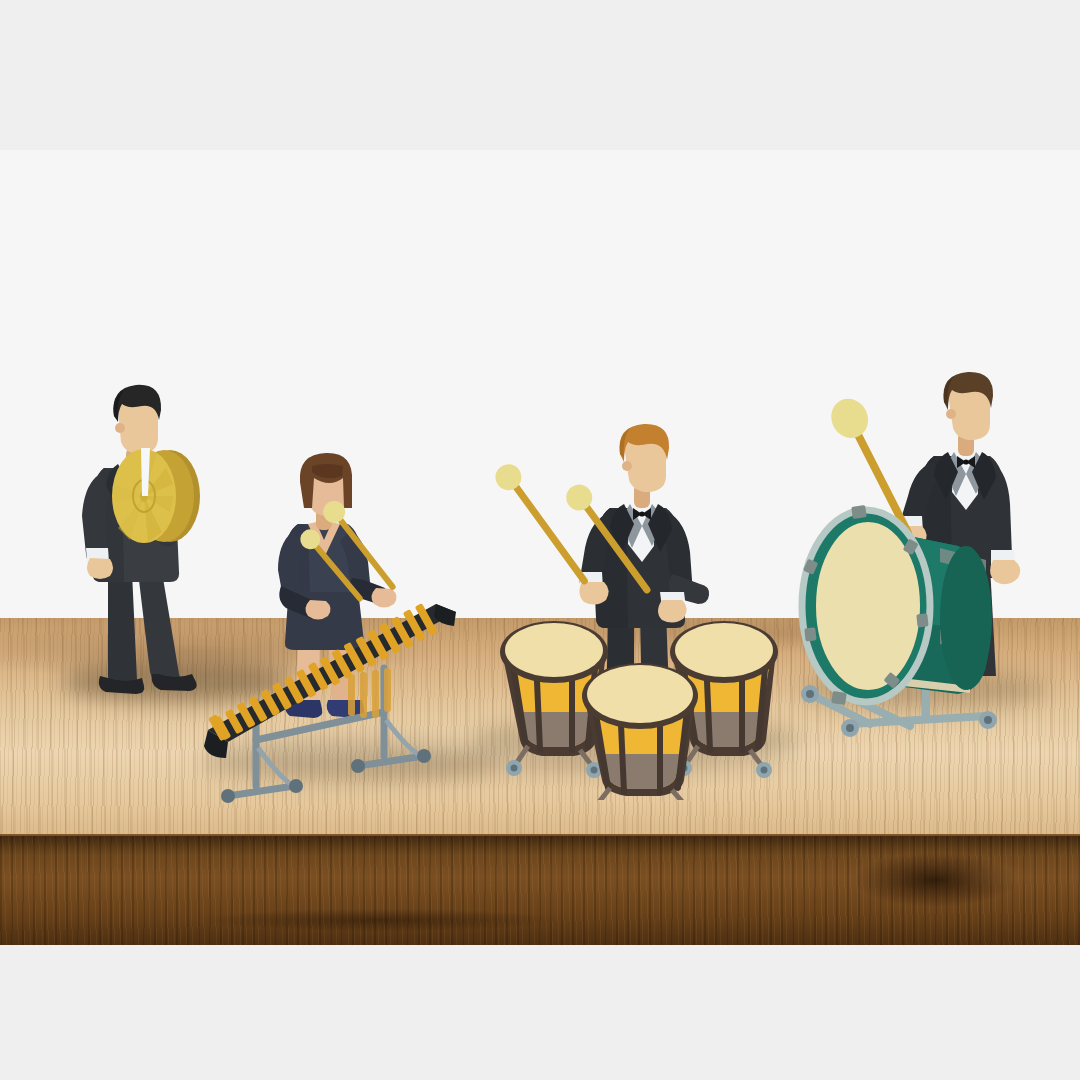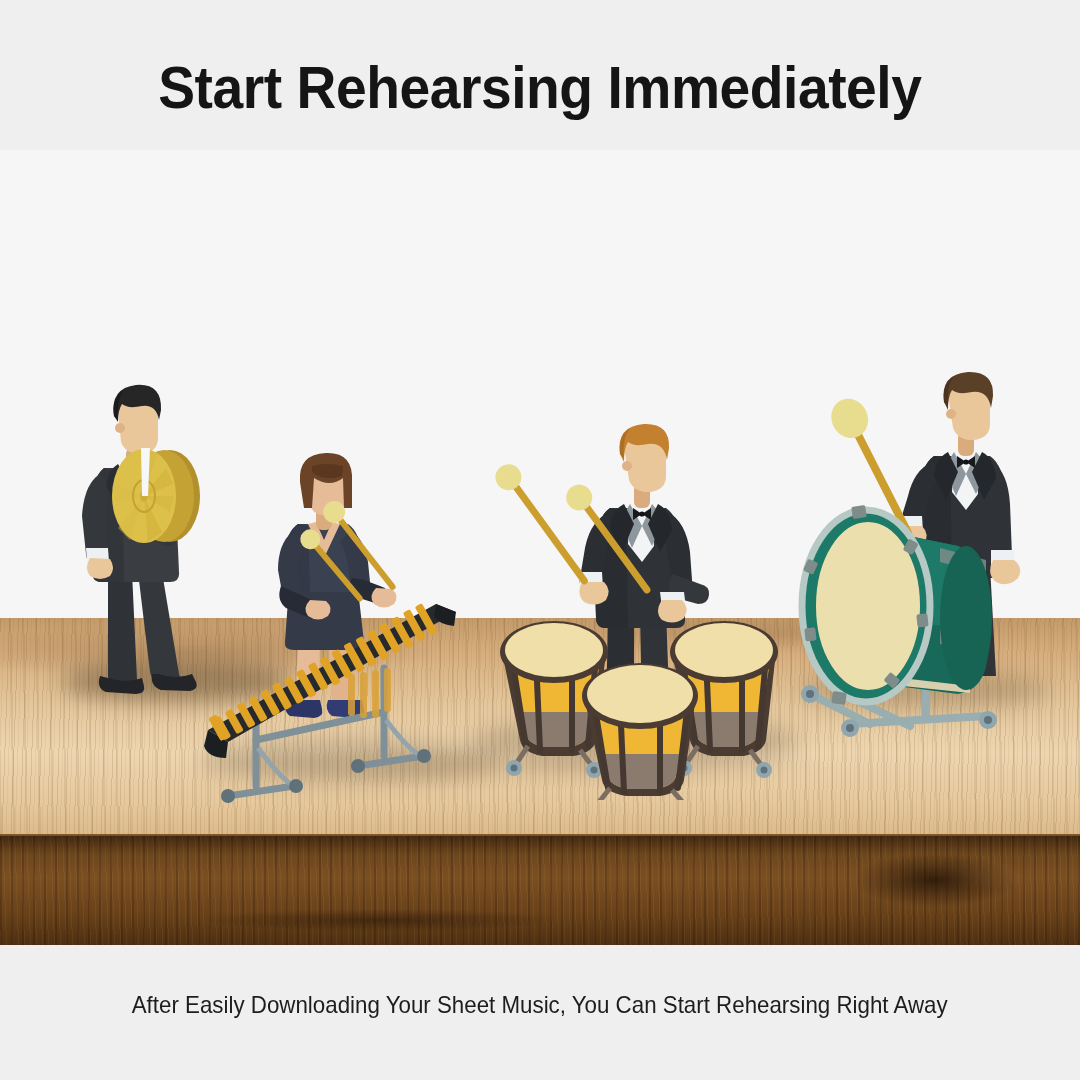--- a/index.html
+++ b/index.html
@@ -112,23 +112,20 @@
   .floor-shadow{position:absolute;border-radius:50%;filter:blur(11px);background:rgba(60,42,22,.42);}
 
   
   .fig{position:absolute;}
 </style>
 </head>
 <body>
 
 <div class="poster">
 
-  <div class="title-wrap">
-    <div class="title">Start Rehearsing Immediately</div>
-  </div>
 
   <div class="scene">
 
     <div class="backdrop"></div>
 
     <div class="stage">
       <div class="stage-top"></div>
       <div class="stage-lip"></div>
       <div class="stage-edge"></div>
     </div>
@@ -511,17 +508,14 @@
           <rect x="96" y="196" width="13" height="11" rx="2" transform="rotate(-140 102 201)"></rect>
           <rect x="42" y="212" width="14" height="12" rx="2" transform="rotate(-172 49 218)"></rect>
           <rect x="14" y="150" width="13" height="11" rx="2" transform="rotate(-96 20 155)"></rect>
           <rect x="14" y="82" width="13" height="11" rx="2" transform="rotate(-66 20 87)"></rect>
         </g>
       </svg>
     </div>
 
   </div>
 
-  <div class="caption-wrap">
-    <div class="caption">After Easily Downloading Your Sheet Music, You Can Start Rehearsing Right Away</div>
-  </div>
 
 </div>
 
 </body></html>

